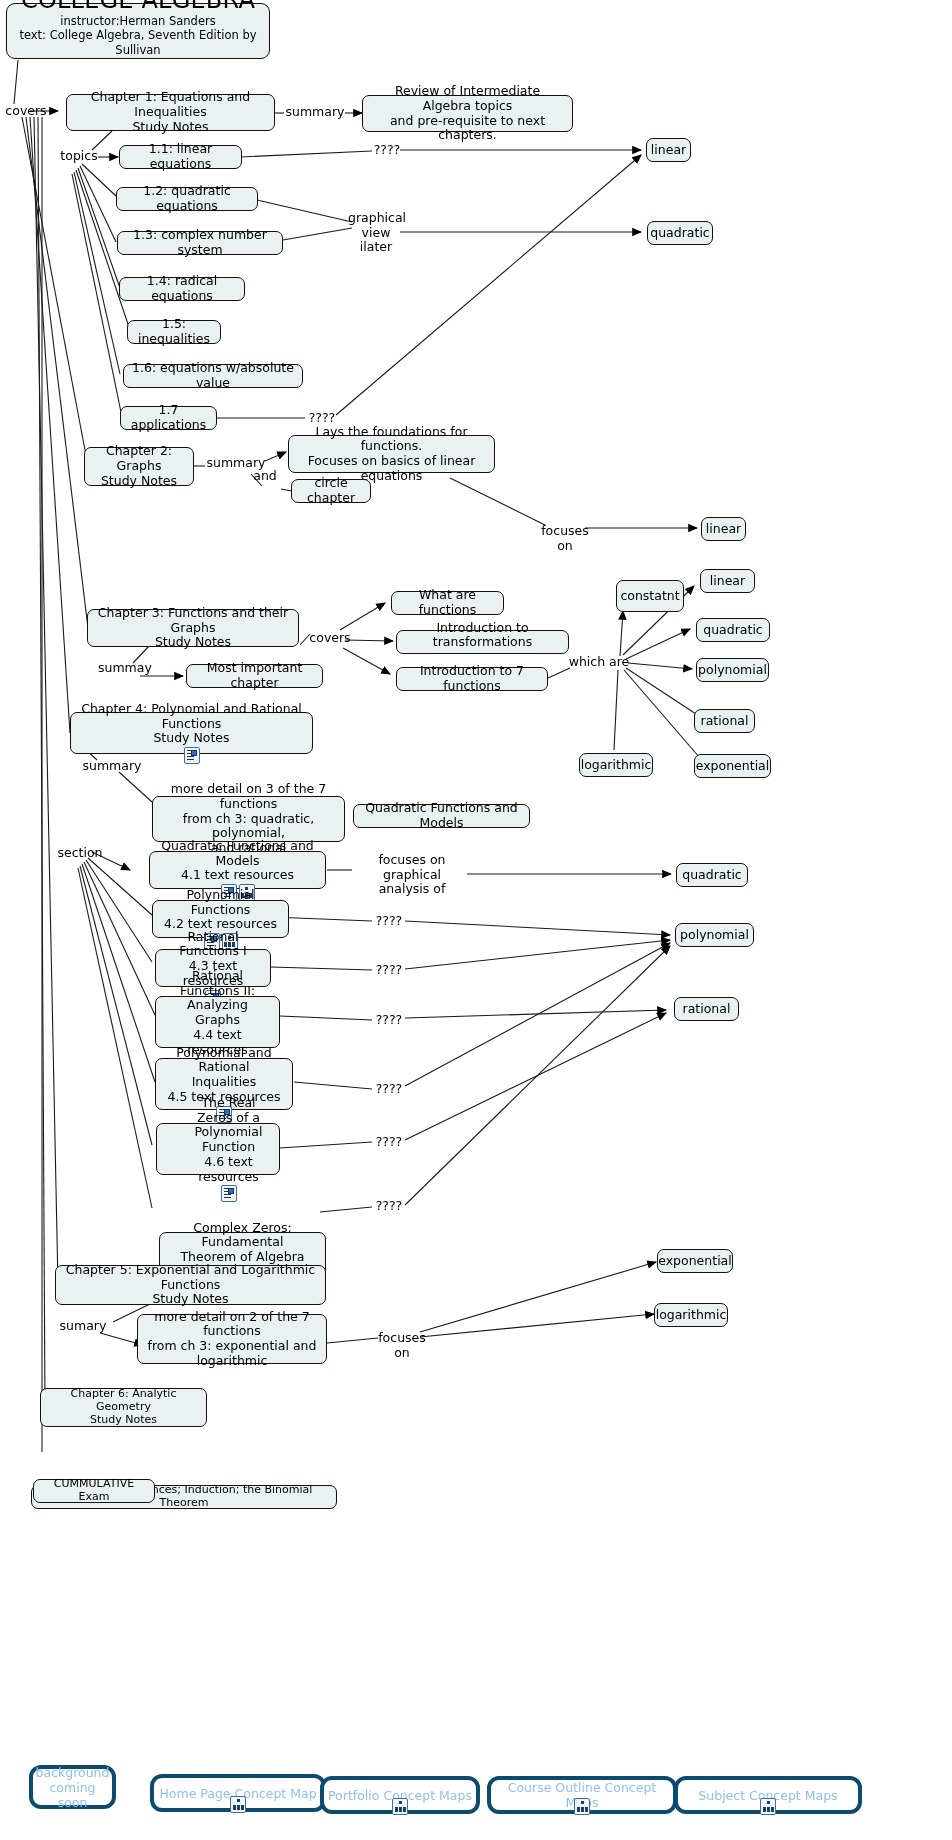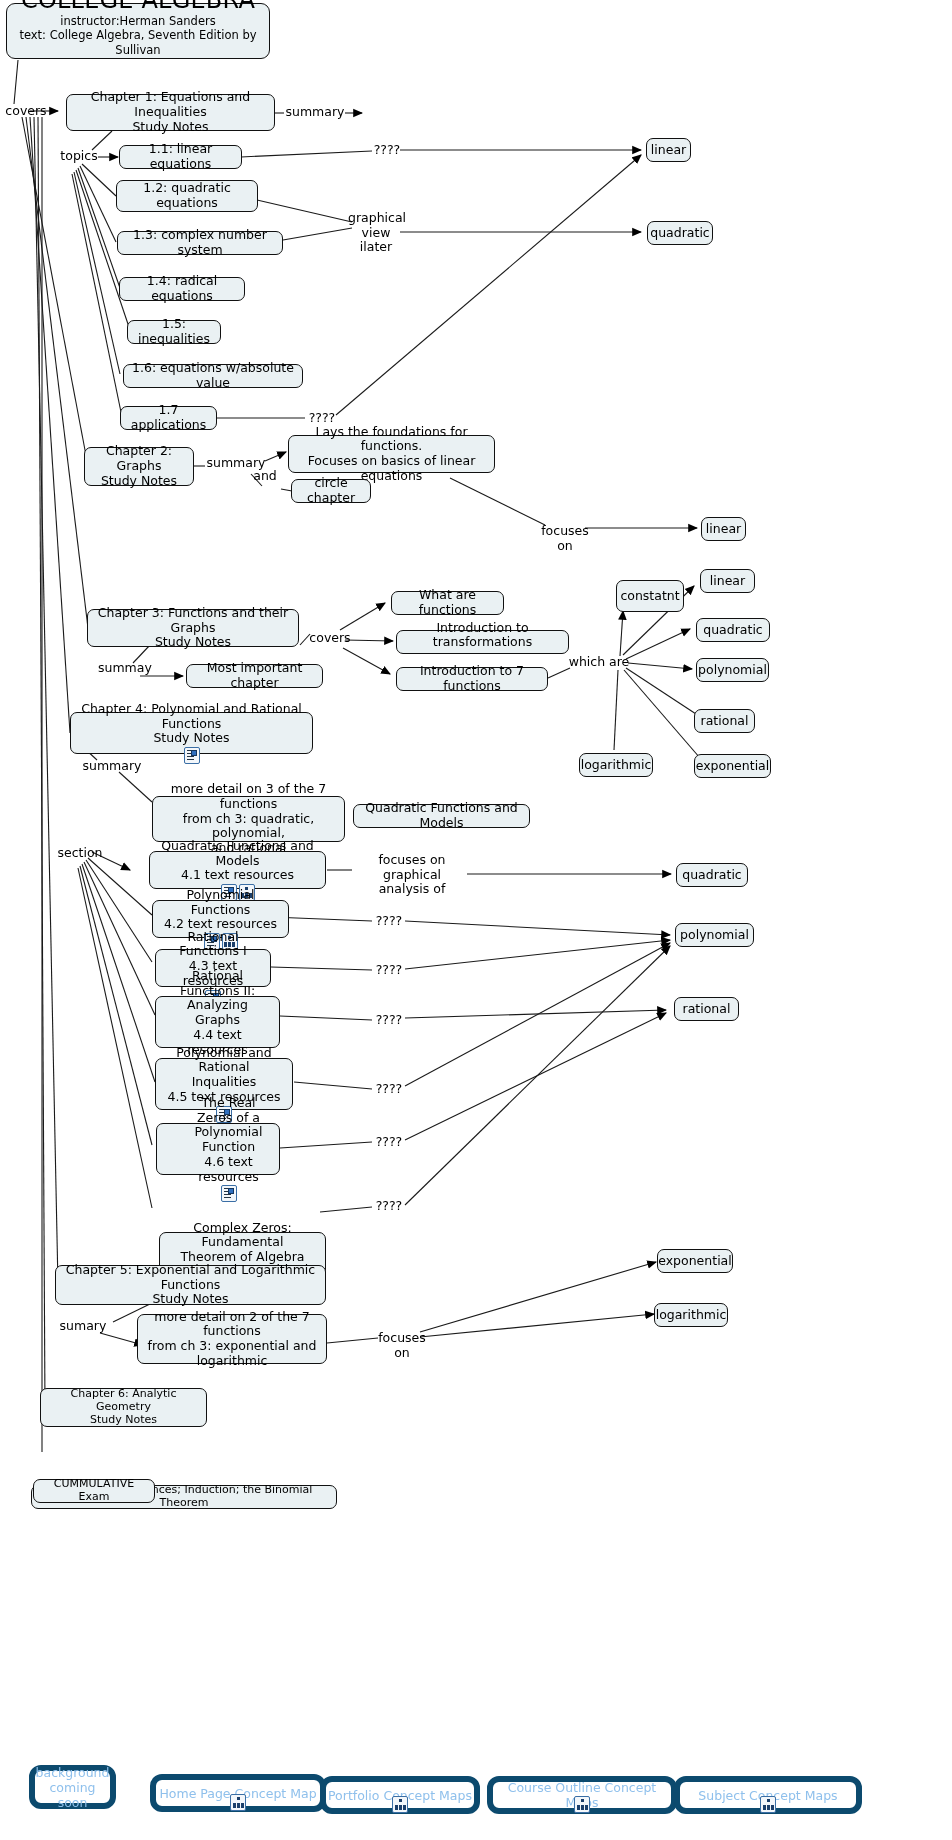--- a/index.html
+++ b/index.html
@@ -74,21 +74,21 @@
       linear-gradient(#1b3f6b,#1b3f6b) left top/3px 5px no-repeat,
       linear-gradient(#1b3f6b,#1b3f6b) center top/3px 5px no-repeat,
       linear-gradient(#1b3f6b,#1b3f6b) right top/3px 5px no-repeat,
       linear-gradient(#1b3f6b,#1b3f6b) center -3px/9px 1px no-repeat;
   }
 
   
   .legend-btn{
     position:absolute;
     box-sizing:border-box;
-    border:6px solid #0c4a6e;
+    border:4px solid #0c4a6e;
     border-radius:12px;
     background:#ffffff;
     color:#8fc0ec;
     font-size:12.5px;
     display:flex;
     flex-direction:column;
     align-items:center;
     justify-content:center;
     text-align:center;
     line-height:1.2;
@@ -240,25 +240,29 @@
   <div class="lbl" style="left:374px;top:1135px;width:30px;">????</div>
   <div class="lbl" style="left:374px;top:1199px;width:30px;">????</div>
   <div class="lbl" style="left:54px;top:1319px;width:58px;">sumary</div>
   <div class="lbl" style="left:378px;top:1331px;width:48px;">focuses
 on</div>
 
   <div class="node" style="left:66px;top:94px;width:209px;height:37px;">
     <span class="txt">Chapter 1: Equations and Inequalities
 Study Notes</span>
   </div>
+  <div class="node" style="left:362px;top:95px;width:211px;height:37px;">
+    <span class="txt">Review of Intermediate Algebra topics
+and pre-requisite to next chapters.</span>
+  </div>
 
   <div class="node" style="left:119px;top:145px;width:123px;height:24px;">
     <span class="txt">1.1: linear equations</span>
   </div>
-  <div class="node" style="left:116px;top:180px;width:142px;height:32px;">
+  <div class="node" style="left:116px;top:187px;width:142px;height:24px;">
     <span class="txt">1.2: quadratic equations</span>
   </div>
   <div class="node" style="left:117px;top:231px;width:166px;height:24px;">
     <span class="txt">1.3: complex number system</span>
   </div>
   <div class="node" style="left:119px;top:277px;width:126px;height:24px;">
     <span class="txt">1.4: radical equations</span>
   </div>
   <div class="node" style="left:127px;top:320px;width:94px;height:24px;">
     <span class="txt">1.5: inequalities</span>

